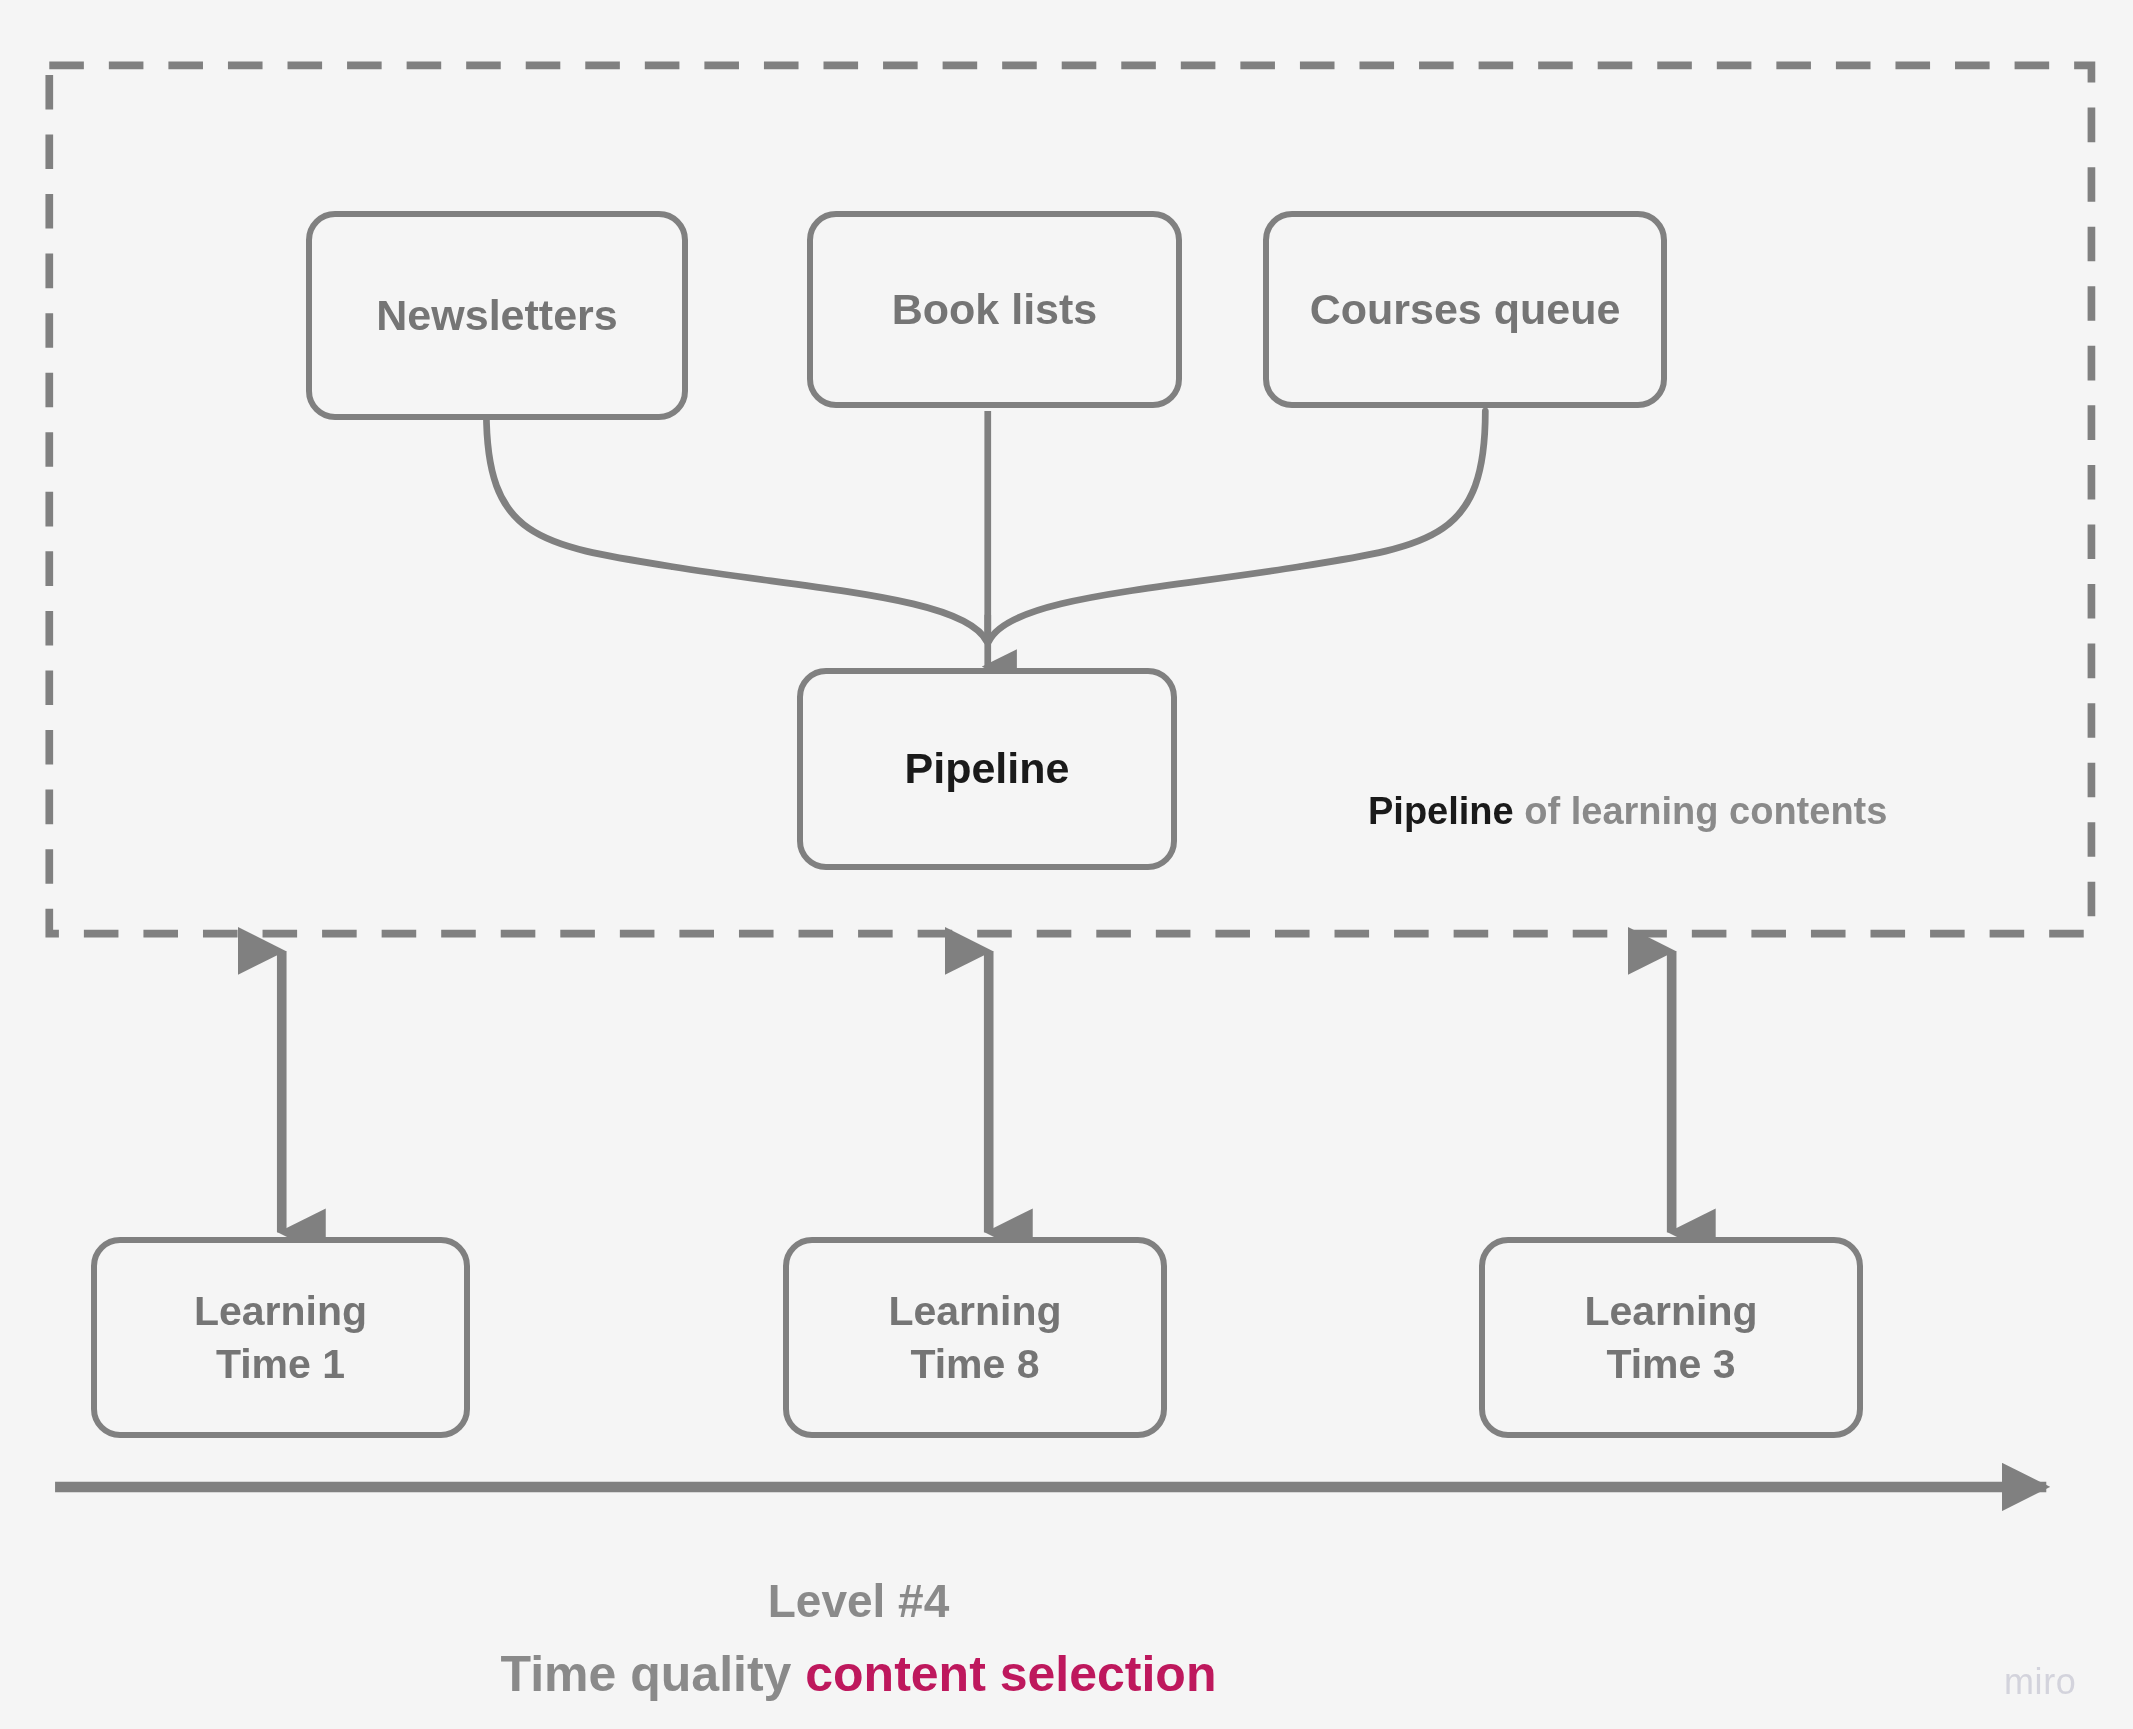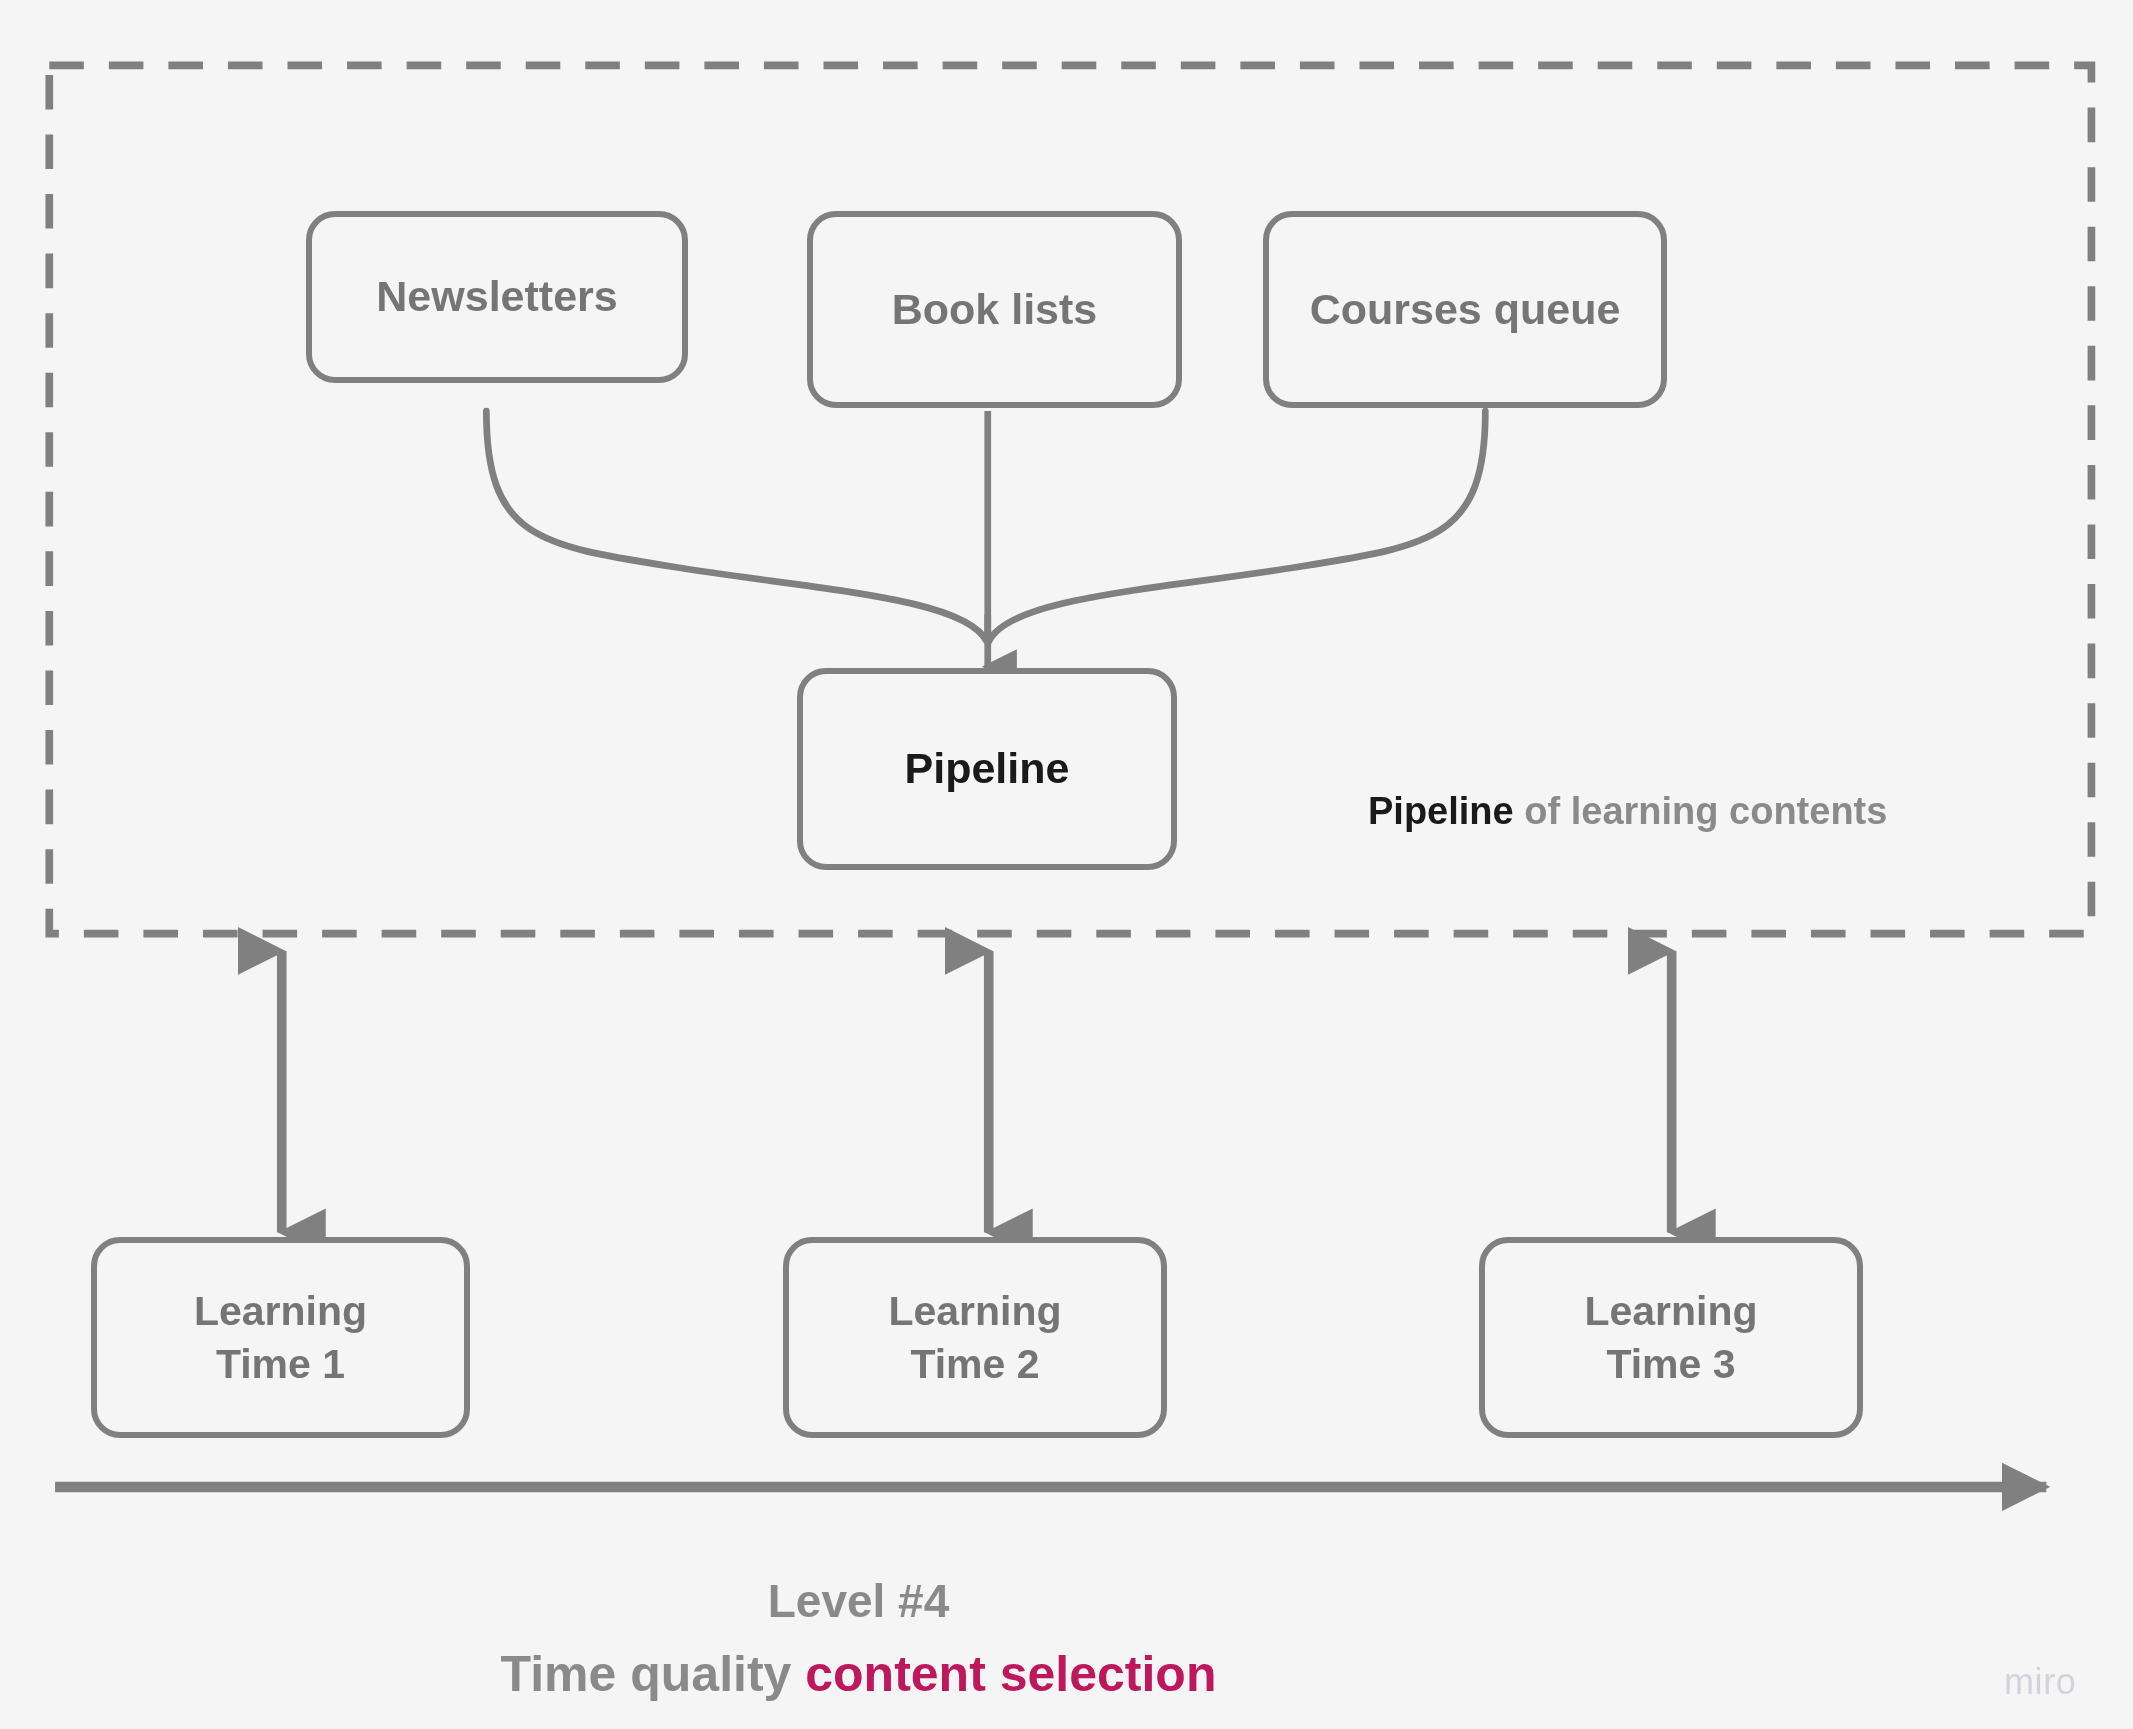--- a/index.html
+++ b/index.html
@@ -109,21 +109,21 @@
     <path d="M 1028 428 L 1028 664" fill="none" stroke="#808080" stroke-width="7"></path>
     <path d="M 1028 640 L 1028 694" fill="none" stroke="#808080" stroke-width="7" marker-end="url(#arrow-down)"></path>
 
     <line x1="293" y1="990" x2="293" y2="1283" stroke="#808080" stroke-width="10" marker-start="url(#tri-up)" marker-end="url(#tri-down)"></line>
     <line x1="1029" y1="990" x2="1029" y2="1283" stroke="#808080" stroke-width="10" marker-start="url(#tri-up)" marker-end="url(#tri-down)"></line>
     <line x1="1740" y1="990" x2="1740" y2="1283" stroke="#808080" stroke-width="10" marker-start="url(#tri-up)" marker-end="url(#tri-down)"></line>
 
     <line x1="57" y1="1548" x2="2130" y2="1548" stroke="#808080" stroke-width="11" marker-end="url(#tri-right)"></line>
   </svg>
 
-  <div class="node source" style="left:306px; top:211px; width:382px; height:172px;">
+  <div class="node source" style="left:306px; top:211px; width:382px; height:209px;">
     <span>Newsletters</span>
   </div>
 
   <div class="node source" style="left:1263px; top:211px; width:404px; height:197px;">
     <span>Courses queue</span>
   </div>
 
   <div class="node source" style="left:807px; top:211px; width:375px; height:197px;">
     <span>Book lists</span>
   </div>
@@ -139,21 +139,21 @@
   <div class="node learning" style="left:91px; top:1237px; width:379px; height:201px;">
     <span>
       <span>Learning</span><br>
       <span>Time 1</span>
     </span>
   </div>
 
   <div class="node learning" style="left:783px; top:1237px; width:384px; height:201px;">
     <span>
       <span>Learning</span><br>
-      <span>Time 2</span>
+      <span>Time 8</span>
     </span>
   </div>
 
   <div class="node learning" style="left:1479px; top:1237px; width:384px; height:201px;">
     <span>
       <span>Learning</span><br>
       <span>Time 3</span>
     </span>
   </div>
 

